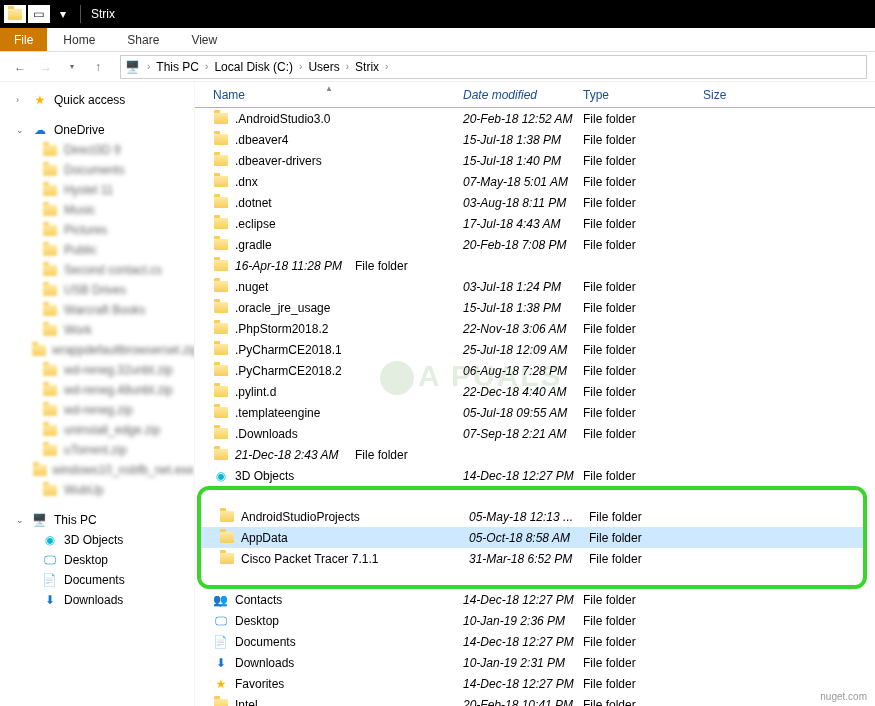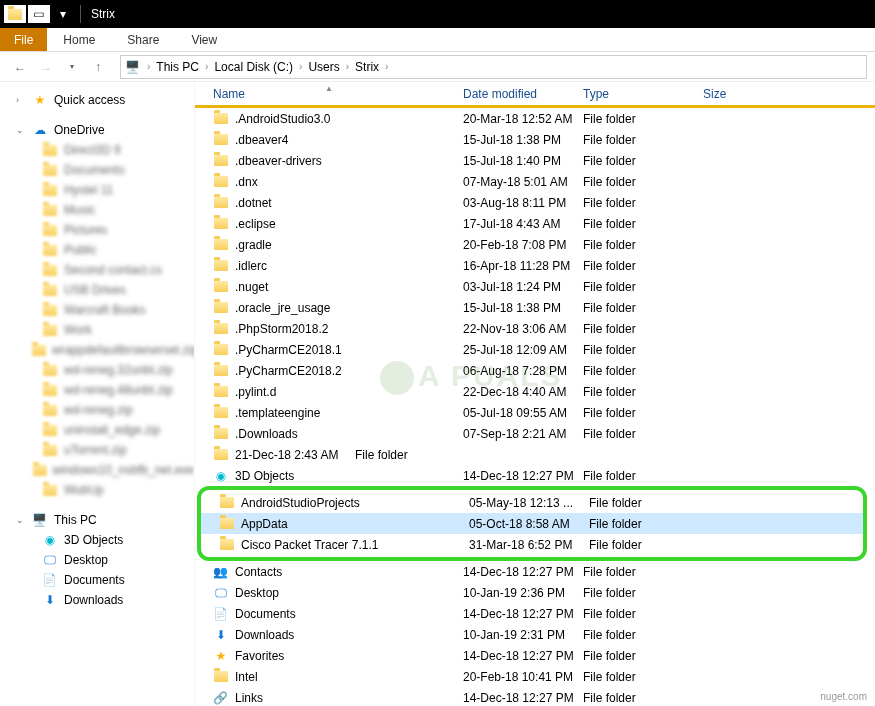--- a/index.html
+++ b/index.html
@@ -23,30 +23,30 @@
   .nav-section{margin-bottom:10px;}
   .nav-item { display: flex; align-items: center; height: 20px; padding-left: 16px; gap:6px;}
   .nav-item.top{padding-left:6px;}
   .nav-item .exp{width:10px;font-size:9px;color:#666;}
   .nav-item .ic{width:16px;height:16px;display:flex;align-items:center;justify-content:center;}
   .nav-item.blur span.lbl{filter:blur(2px);color:#666;}
   .nav-item.blur .ic{filter:blur(1.5px);}
   .folder-ic{background:linear-gradient(#FFE9A2,#F7CE5B);width:14px;height:11px;border-radius:1px;position:relative;}
   .folder-ic::before{content:"";position:absolute;top:-3px;left:0;width:6px;height:3px;background:#F7CE5B;border-radius:1px 1px 0 0;}
   .content { flex: 1; overflow: auto; }
-  .headers { display: flex; height: 26px; align-items: center; border-bottom: 3px solid #eab308; padding-left: 18px; color: #1a4d8f; position:relative;}
+  .headers { display: flex; height: 26px; align-items: center; border-bottom: 1px solid #eab308; padding-left: 18px; color: #1a4d8f; position:relative;}
   .col-name { width: 250px; }
-  .col-date { width: 120px; }
+  .col-date { width: 120px; font-style: italic; }
   .col-type { width: 120px; }
   .col-size { width: 80px; }
   .sort-arrow{position:absolute;left:130px;top:2px;font-size:8px;color:#888;}
   .row { display: flex; height: 21px; align-items: center; padding-left: 18px; }
   .row .ic{width:16px;height:16px;margin-right:6px;display:flex;align-items:center;justify-content:center;}
   .row.selected { background: #cde8ff; }
-  .highlight-box{border:4px solid #3cd52e;border-radius:12px;margin:0 8px 0 2px;padding:2px 0;}
+  .highlight-box{border:4px solid #3cd52e;border-radius:12px;margin:0 8px 0 2px;padding:16px 0;}
   .star{color:#FFB300;}
   .cloud{color:#1078D4;}
   .pc{color:#1078D4;}
   .dl{color:#1078D4;}
   .doc{color:#1078D4;}
   .obj3d{color:#00B8D4;}
   .desktop{color:#1078D4;}
   .contacts{color:#4CAF50;}
   .fav-star{color:#FFB300;}
   .links-ic{color:#00897B;}
@@ -274,21 +274,21 @@
       <div class="col-date">Date modified</div>
       <div class="col-type">Type</div>
       <div class="col-size">Size</div>
     </div>
     <div id="rows-holder">
         <div class="row">
           <span class="ic">
             <span class="folder-ic"></span>
           </span>
           <div class="col-name" style="width:228px">.AndroidStudio3.0</div>
-          <div class="col-date">20-Mar-18 12:52 AM</div>
+          <div class="col-date">20-Feb-18 12:52 AM</div>
           <div class="col-type">File folder</div>
         </div>
         <div class="row">
           <span class="ic">
             <span class="folder-ic"></span>
           </span>
           <div class="col-name" style="width:228px">.dbeaver4</div>
           <div class="col-date">15-Jul-18 1:38 PM</div>
           <div class="col-type">File folder</div>
         </div>
@@ -329,21 +329,20 @@
             <span class="folder-ic"></span>
           </span>
           <div class="col-name" style="width:228px">.gradle</div>
           <div class="col-date">20-Feb-18 7:08 PM</div>
           <div class="col-type">File folder</div>
         </div>
         <div class="row">
           <span class="ic">
             <span class="folder-ic"></span>
           </span>
-          <div class="col-name" style="width:228px">.idlerc</div>
           <div class="col-date">16-Apr-18 11:28 PM</div>
           <div class="col-type">File folder</div>
         </div>
         <div class="row">
           <span class="ic">
             <span class="folder-ic"></span>
           </span>
           <div class="col-name" style="width:228px">.nuget</div>
           <div class="col-date">03-Jul-18 1:24 PM</div>
           <div class="col-type">File folder</div>

